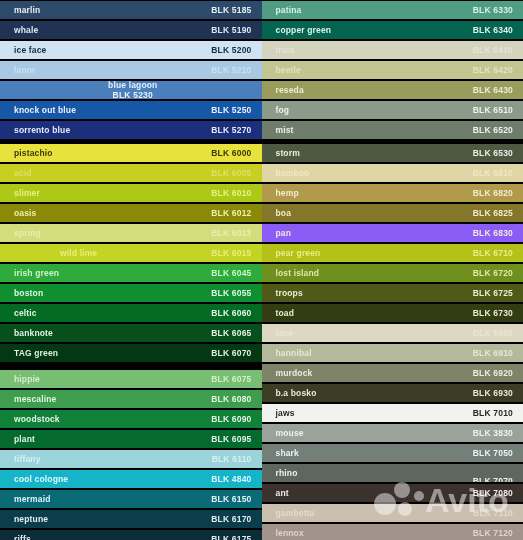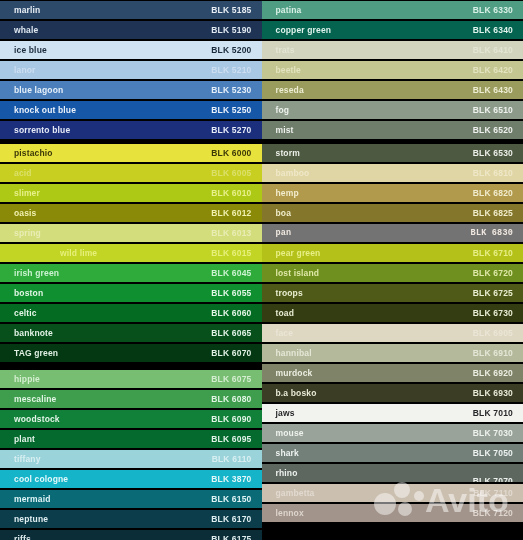--- a/index.html
+++ b/index.html
@@ -85,28 +85,28 @@
   <div class="column" id="col-0">
       <div class="swatch-row" style="background: rgb(45, 74, 107);">
         <span class="swatch-name" style="color: rgb(232, 238, 244);">marlin</span>
         <span class="swatch-code" style="color: rgb(232, 238, 244);">BLK 5185</span>
       </div>
       <div class="swatch-row" style="background: rgb(31, 52, 85);">
         <span class="swatch-name" style="color: rgb(223, 231, 240);">whale</span>
         <span class="swatch-code" style="color: rgb(223, 231, 240);">BLK 5190</span>
       </div>
       <div class="swatch-row" style="background: rgb(207, 227, 242);">
-        <span class="swatch-name" style="color: rgb(27, 43, 60);">ice blue</span>
+        <span class="swatch-name" style="color: rgb(27, 43, 60);">ice face</span>
         <span class="swatch-code" style="color: rgb(27, 43, 60);">BLK 5200</span>
       </div>
       <div class="swatch-row" style="background: rgb(169, 200, 228);">
         <span class="swatch-name" style="color: rgb(204, 222, 240);">lanor</span>
         <span class="swatch-code" style="color: rgb(204, 222, 240);">BLK 5210</span>
       </div>
-      <div class="swatch-row" style="background: rgb(74, 127, 188);">
+      <div class="swatch-row" style="background: rgb(74, 127, 188); flex-direction: column;">
         <span class="swatch-name" style="color: rgb(230, 240, 250);">blue lagoon</span>
         <span class="swatch-code" style="color: rgb(230, 240, 250);">BLK 5230</span>
       </div>
       <div class="swatch-row" style="background: rgb(22, 87, 168);">
         <span class="swatch-name" style="color: rgb(233, 241, 251);">knock out blue</span>
         <span class="swatch-code" style="color: rgb(233, 241, 251);">BLK 5250</span>
       </div>
       <div class="swatch-row" style="background: rgb(28, 47, 124);">
         <span class="swatch-name" style="color: rgb(230, 235, 248);">sorrento blue</span>
         <span class="swatch-code" style="color: rgb(230, 235, 248);">BLK 5270</span>
@@ -172,21 +172,21 @@
       <div class="swatch-row" style="background: rgb(4, 106, 46);">
         <span class="swatch-name" style="color: rgb(226, 242, 232);">plant</span>
         <span class="swatch-code" style="color: rgb(226, 242, 232);">BLK 6095</span>
       </div>
       <div class="swatch-row" style="background: rgb(154, 212, 218);">
         <span class="swatch-name" style="color: rgb(216, 239, 242);">tiffany</span>
         <span class="swatch-code" style="color: rgb(216, 239, 242);">BLK 6110</span>
       </div>
       <div class="swatch-row" style="background: rgb(22, 180, 200);">
         <span class="swatch-name" style="color: rgb(226, 248, 251);">cool cologne</span>
-        <span class="swatch-code" style="color: rgb(226, 248, 251);">BLK 3870</span>
+        <span class="swatch-code" style="color: rgb(226, 248, 251);">BLK 4840</span>
       </div>
       <div class="swatch-row" style="background: rgb(10, 106, 117);">
         <span class="swatch-name" style="color: rgb(224, 244, 247);">mermaid</span>
         <span class="swatch-code" style="color: rgb(224, 244, 247);">BLK 6150</span>
       </div>
       <div class="swatch-row" style="background: rgb(12, 61, 74);">
         <span class="swatch-name" style="color: rgb(224, 239, 242);">neptune</span>
         <span class="swatch-code" style="color: rgb(224, 239, 242);">BLK 6170</span>
       </div>
       <div class="swatch-row" style="background: rgb(10, 45, 56);">
@@ -233,21 +233,21 @@
         <span class="swatch-code" style="color: rgb(239, 232, 200);">BLK 6810</span>
       </div>
       <div class="swatch-row" style="background: rgb(177, 154, 76);">
         <span class="swatch-name" style="color: rgb(242, 236, 206);">hemp</span>
         <span class="swatch-code" style="color: rgb(242, 236, 206);">BLK 6820</span>
       </div>
       <div class="swatch-row" style="background: rgb(132, 119, 44);">
         <span class="swatch-name" style="color: rgb(240, 236, 203);">boa</span>
         <span class="swatch-code" style="color: rgb(240, 236, 203);">BLK 6825</span>
       </div>
-      <div class="swatch-row" style="background: #737373; font-family: Liberation Mono, monospace;">
+      <div class="swatch-row" style="background: #8b5cf6;">
         <span class="swatch-name" style="color: rgb(240, 232, 224);">pan</span>
         <span class="swatch-code" style="color: rgb(240, 232, 224);">BLK 6830</span>
       </div>
       <div class="swatch-row" style="background: rgb(180, 193, 24);">
         <span class="swatch-name" style="color: rgb(232, 239, 134);">pear green</span>
         <span class="swatch-code" style="color: rgb(232, 239, 134);">BLK 6710</span>
       </div>
       <div class="swatch-row" style="background: rgb(111, 143, 30);">
         <span class="swatch-name" style="color: rgb(223, 233, 168);">lost island</span>
         <span class="swatch-code" style="color: rgb(223, 233, 168);">BLK 6720</span>
@@ -275,29 +275,33 @@
       <div class="swatch-row" style="background: rgb(59, 61, 36);">
         <span class="swatch-name" style="color: rgb(233, 234, 216);">b.a bosko</span>
         <span class="swatch-code" style="color: rgb(233, 234, 216);">BLK 6930</span>
       </div>
       <div class="swatch-row" style="background: rgb(242, 242, 238);">
         <span class="swatch-name" style="color: rgb(39, 40, 42);">jaws</span>
         <span class="swatch-code" style="color: rgb(39, 40, 42);">BLK 7010</span>
       </div>
       <div class="swatch-row" style="background: rgb(154, 163, 154);">
         <span class="swatch-name" style="color: rgb(238, 242, 238);">mouse</span>
-        <span class="swatch-code" style="color: rgb(238, 242, 238);">BLK 7030</span>
+        <span class="swatch-code" style="color: rgb(238, 242, 238);">BLK 3830</span>
       </div>
       <div class="swatch-row" style="background: rgb(115, 128, 122);">
         <span class="swatch-name" style="color: rgb(238, 242, 240);">shark</span>
         <span class="swatch-code" style="color: rgb(238, 242, 240);">BLK 7050</span>
       </div>
       <div class="swatch-row" style="background: rgb(93, 103, 96);">
         <span class="swatch-name" style="color: rgb(237, 241, 238);">rhino</span>
         <span class="swatch-code" style="color: rgb(237, 241, 238); margin-top: 16px;">BLK 7070</span>
+      </div>
+      <div class="swatch-row" style="background: rgb(59, 50, 45);">
+        <span class="swatch-name" style="color: rgb(240, 236, 232);">ant</span>
+        <span class="swatch-code" style="color: rgb(240, 236, 232);">BLK 7080</span>
       </div>
       <div class="swatch-row" style="background: rgb(203, 191, 175);">
         <span class="swatch-name" style="color: rgb(226, 218, 208);">gambetta</span>
         <span class="swatch-code" style="color: rgb(226, 218, 208);">BLK 7110</span>
       </div>
       <div class="swatch-row" style="background: rgb(162, 148, 138);">
         <span class="swatch-name" style="color: rgb(221, 213, 206);">lennox</span>
         <span class="swatch-code" style="color: rgb(221, 213, 206);">BLK 7120</span>
       </div>
     </div>

